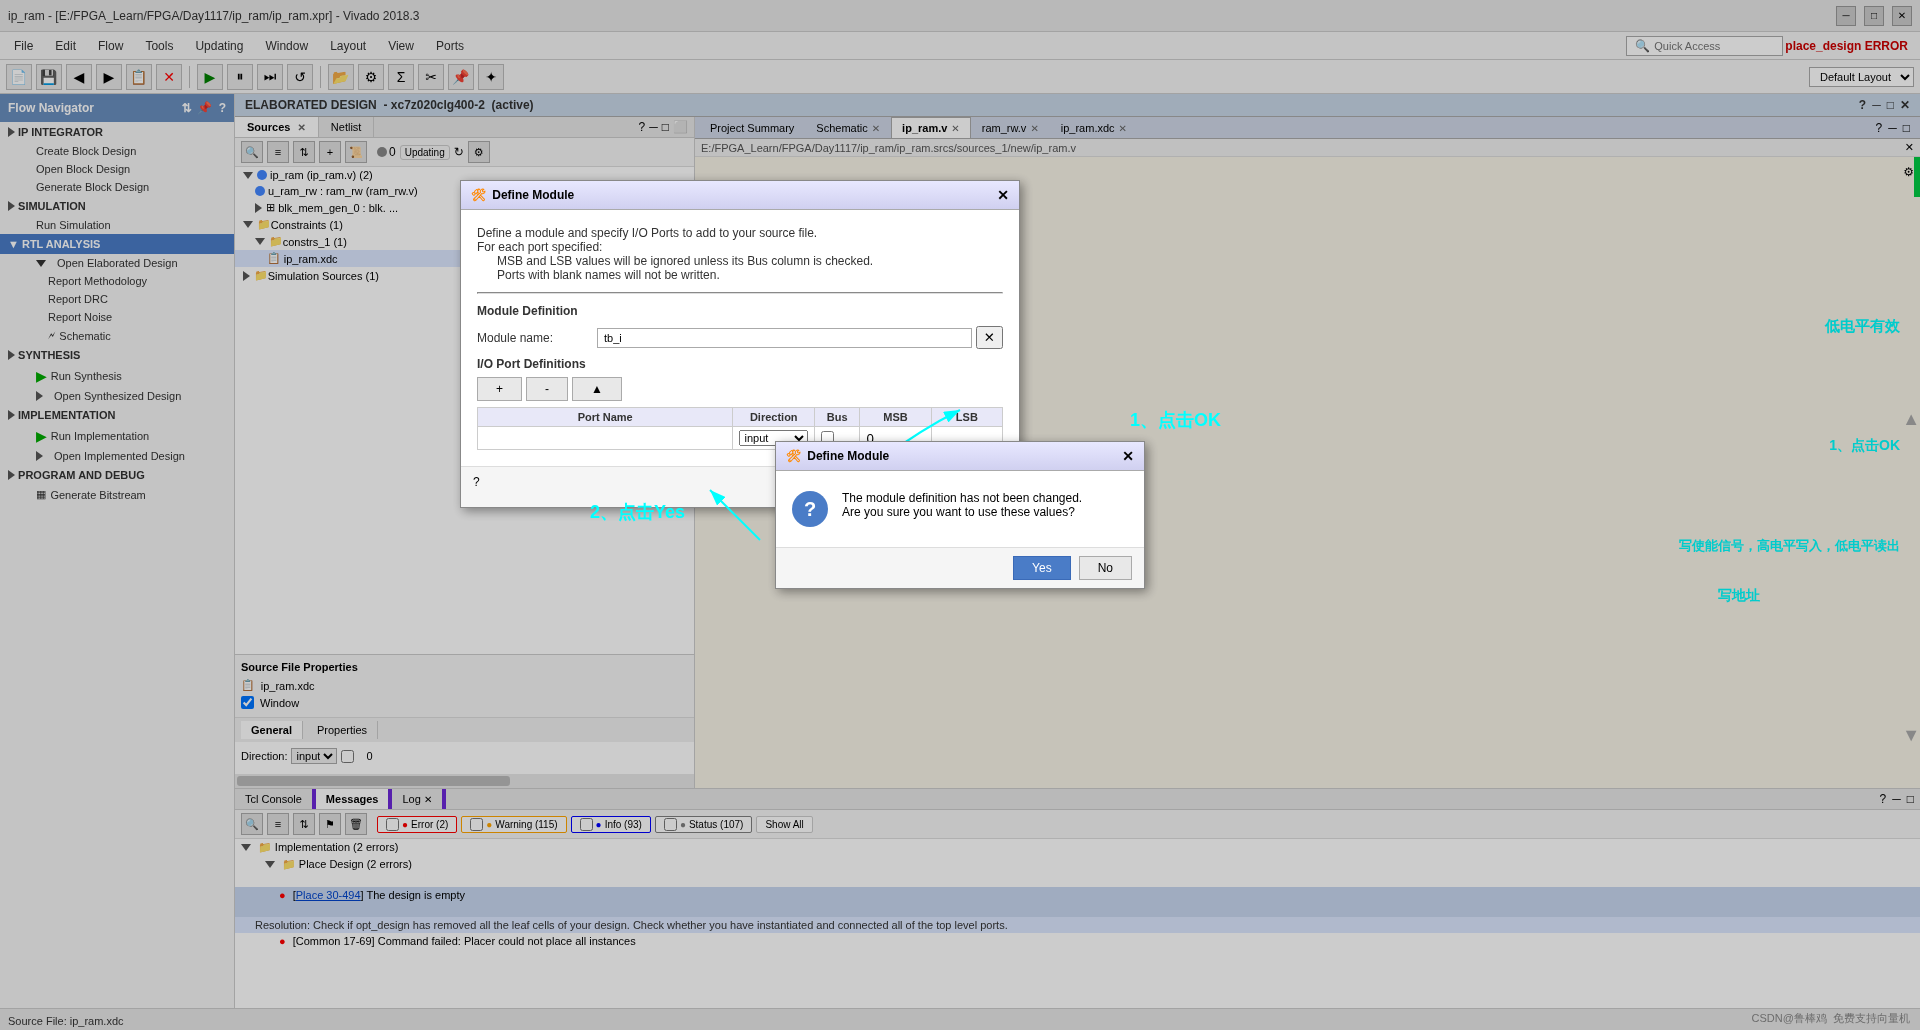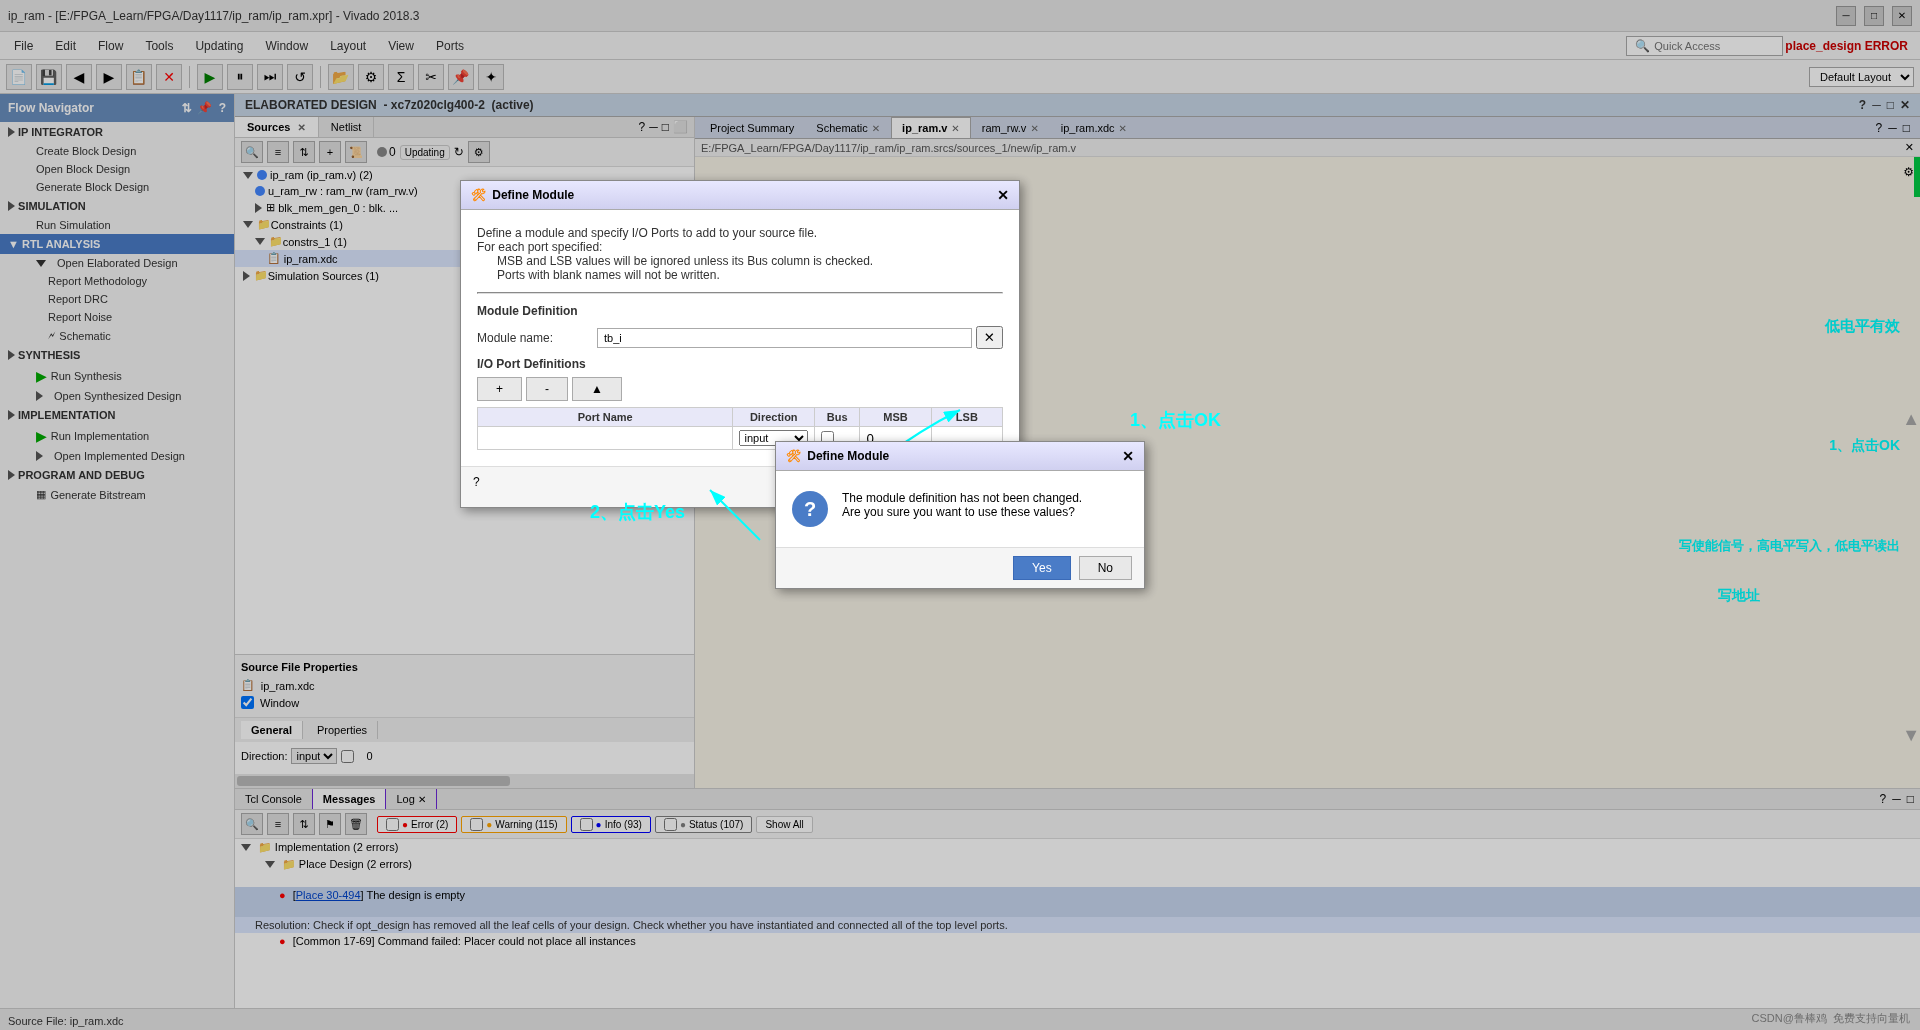--- a/index.html
+++ b/index.html
@@ -187,21 +187,21 @@
     .editor-bg { width: 100%; height: 100%; background: #f8f4e8; }
 
     
     #bottom-panel {
       height: 220px;
       border-top: 1px solid #ccc;
       display: flex;
       flex-direction: column;
     }
     #bottom-tabs { display: flex; background: #e8e8e8; border-bottom: 1px solid #ccc; align-items: center; }
-    .bot-tab { padding: 4px 10px; font-size: 11px; cursor: pointer; border-right: 1px solid #6d28d9; }
+    .bot-tab { padding: 4px 10px; font-size: 11px; cursor: pointer; border-right: 4px solid #6d28d9; }
     .bot-tab.active { background: white; font-weight: bold; }
     #bottom-toolbar { display: flex; align-items: center; padding: 3px 6px; gap: 4px; background: #f5f5f5; border-bottom: 1px solid #ddd; }
     .bot-tb-btn { width: 22px; height: 22px; background: #e0e0e0; border: 1px solid #aaa; display: flex; align-items: center; justify-content: center; cursor: pointer; font-size: 11px; }
     .filter-badge { padding: 1px 8px; font-size: 10px; border: 1px solid #ccc; background: white; border-radius: 2px; cursor: pointer; display: flex; align-items: center; gap: 3px; }
     .filter-badge.error { border-color: red; }
     .filter-badge.warning { border-color: orange; }
     .filter-badge.info { border-color: blue; }
     .filter-badge.status { border-color: gray; }
     #messages-content { flex: 1; overflow-y: auto; background: white; }
     .msg-group { padding: 2px 6px; font-size: 11px; }

